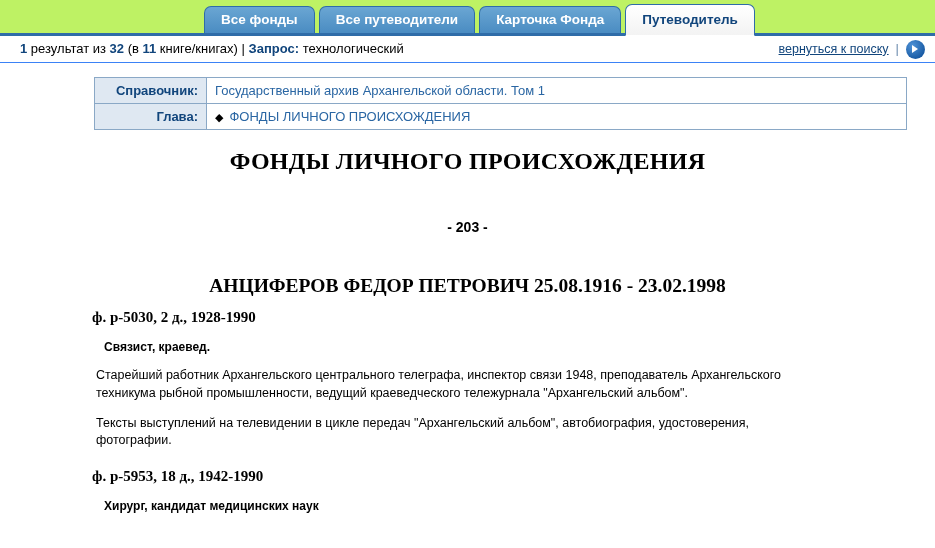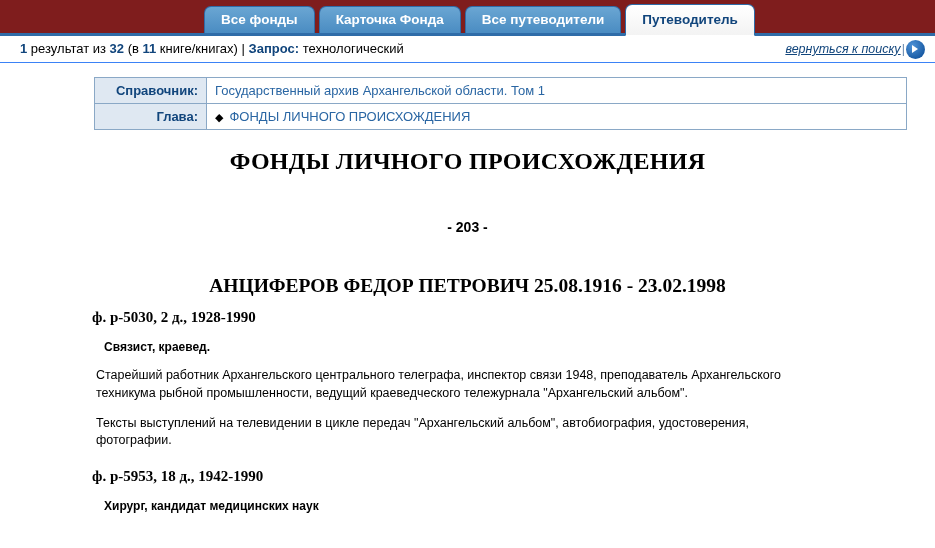--- a/index.html
+++ b/index.html
@@ -14,21 +14,21 @@
     font-size: 13px;
     color: #000000;
     overflow: hidden;
     position: relative;
   }
 
   
   .tabbar {
     position: relative;
     height: 36px;
-    background: #7f1d1d;
+    background: #bef264;
   }
   .tabbar-rule {
     position: absolute;
     left: 0;
     right: 0;
     bottom: 0;
     height: 3px;
     background: #2f6ca8;
   }
   .tabs {
@@ -86,22 +86,21 @@
     color: #11457c;
     font-weight: bold;
   }
   .status-right {
     position: absolute;
     right: 10px;
     top: 0;
     height: 26px;
     display: flex;
     align-items: center;
-    gap: 1px;
-    font-style: italic;
+    gap: 7px;
   }
   .back-link {
     color: #11457c;
     text-decoration: underline;
     font-size: 12.5px;
     cursor: pointer;
   }
   .sep-bar {
     color: #6c8cae;
   }
@@ -216,22 +215,22 @@
   .clipped {
     overflow: hidden;
   }
 </style>
 </head>
 <body>
 
 <div class="tabbar">
   <div class="tabs">
     <div class="tab"><span>Все фонды</span></div>
+    <div class="tab"><span>Все путеводители</span></div>
     <div class="tab"><span>Карточка Фонда</span></div>
-    <div class="tab"><span>Все путеводители</span></div>
     <div class="tab active"><span>Путеводитель</span></div>
   </div>
   <div class="tabbar-rule"></div>
 </div>
 
 <div class="statusbar">
   <span class="blue">1</span><span> результат из </span><span class="blue">32</span><span> (в </span><span class="blue">11</span><span> книге/книгах) | </span><span class="q-label">Запрос:</span><span> технологический</span>
 
   <span class="status-right">
     <span class="back-link">вернуться к поиску</span>

